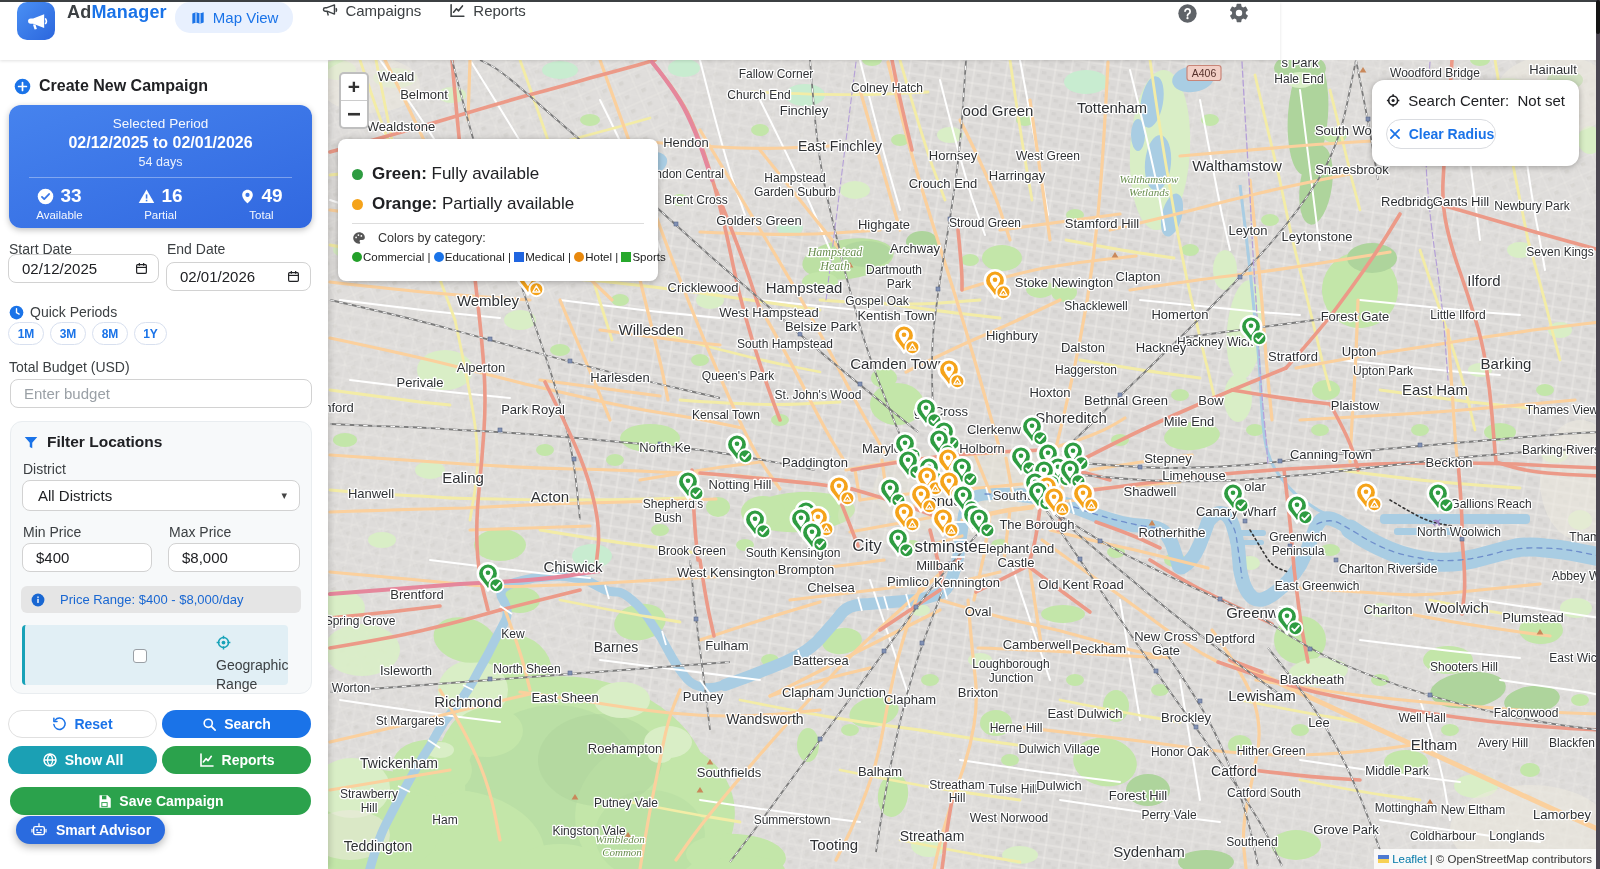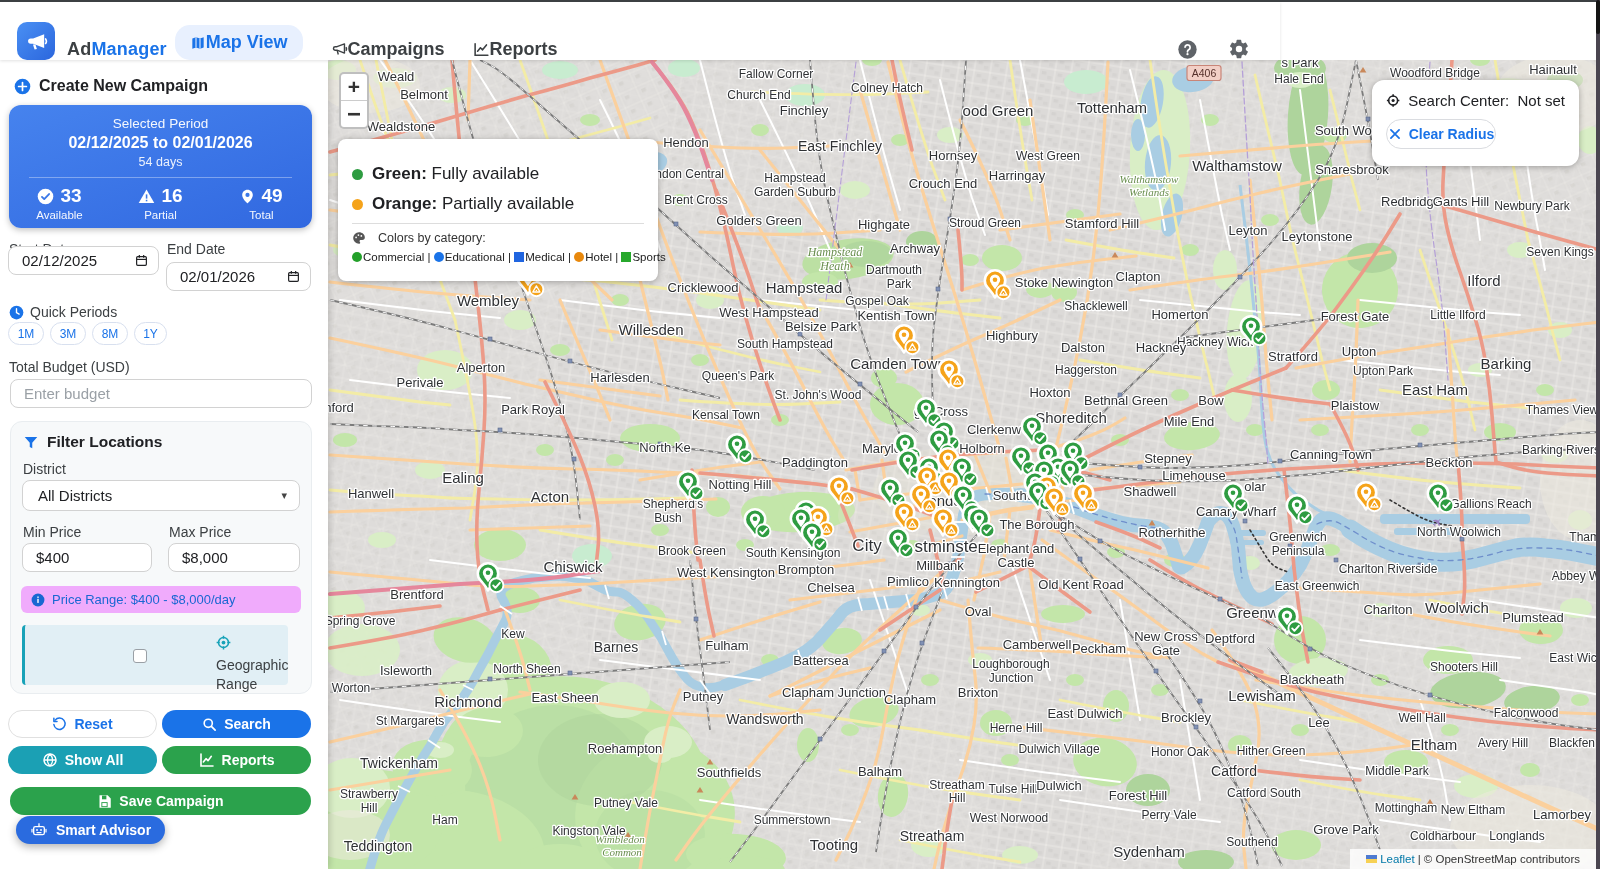--- a/index.html
+++ b/index.html
@@ -1,26 +1,26 @@
 <!DOCTYPE html>
 <html><head><meta charset="utf-8"><title>AdManager</title>
 <style>
 *{margin:0;padding:0;box-sizing:border-box}
 html,body{width:1600px;height:869px;overflow:hidden}
 body{font-family:"Liberation Sans",sans-serif;background:#fff;position:relative}
 #topline{position:absolute;left:0;top:0;width:1600px;height:2px;background:#3c4043;z-index:60}
 #scrollbar{position:absolute;right:0;top:0;width:4px;height:869px;background:#4a4550;z-index:60}
 #scrollbar .btn{position:absolute;top:0;left:0;width:4px;height:34px;background:#151515}
 header{position:absolute;left:0;top:2px;width:1280px;height:58px;background:#fff;z-index:50;
- box-shadow:0 1px 3px rgba(0,0,0,.12);display:flex;align-items:flex-end}
+ box-shadow:0 1px 3px rgba(0,0,0,.12);display:flex;align-items:flex-start}
 .logo{width:38px;height:38px;border-radius:10px;margin-left:17px;
  background:linear-gradient(135deg,#4a90f4,#2b66dd);display:flex;align-items:center;justify-content:center}
 .brand{font-size:18px;font-weight:bold;margin-left:12px;color:#3c4043;letter-spacing:.2px}
 .brand b{color:#1a73e8}
-.tab{display:flex;align-items:center;font-size:18px;font-weight:bold;color:#3c4043;margin-left:28px}
+.tab{display:flex;align-items:center;gap:7px;font-size:15px;font-weight:normal;color:#3c4043;margin-left:28px}
 .tab.active{margin-left:8px;background:#e8f0fe;color:#1a73e8;padding:7px 15px;border-radius:15px}
 .hicons{margin-left:auto;display:flex;align-items:center;gap:30px;margin-right:30px}
 #sidebar{position:absolute;left:0;top:60px;width:328px;height:809px;background:#fff;z-index:40;
  box-shadow:2px 0 6px rgba(0,0,0,.15)}
 #sidebar .abs{position:absolute}
 .sb-title{display:flex;align-items:center;gap:8px;font-size:16px;font-weight:bold;color:#202124}
 .pcard{background:linear-gradient(160deg,#4683ee,#3168e0);border-radius:12px;color:#fff;
  padding-top:11px;text-align:center;box-shadow:0 2px 6px rgba(0,0,0,.25)}
 .pcard .t1{font-size:13.5px;opacity:.95}
 .pcard .t2{font-size:16px;font-weight:bold;margin-top:3px}
@@ -28,28 +28,28 @@
 .pcard hr{border:none;border-top:1px solid rgba(255,255,255,.35);margin:8px 20px 7px}
 .stats{display:flex}
 .stats>div{flex:1}
 .stats .num{font-size:19px;font-weight:bold;display:flex;align-items:center;justify-content:center;gap:6px}
 .stats .lbl{font-size:11.5px;margin-top:2px;opacity:.95}
 .lab{font-size:14px;color:#3c4043}
 .input{height:29px;border:1px solid #d2d2d2;border-radius:8px;background:#fff;
  font-size:15px;color:#202124;padding:0 10px 0 13px;display:flex;align-items:center;justify-content:space-between}
 .input .ph{color:#9aa0a6}
 .pill{height:23px;border:1.5px solid #d8e0ef;border-radius:12px;background:#fff;
- color:#1a73e8;font-size:12px;font-weight:normal;display:inline-flex;align-items:center;justify-content:center;
+ color:#1a73e8;font-size:12px;font-weight:bold;display:inline-flex;align-items:center;justify-content:center;
  margin-right:6px;padding:0 1px}
 .fcard{background:#f7f9fa;border:1px solid #e9edf0;border-radius:12px}
 .ftitle{display:flex;align-items:center;gap:8px;font-size:15.5px;font-weight:bold;color:#202124}
 .select{height:31px;border:1px solid #d2d2d2;border-radius:8px;background:#fff;font-size:15px;color:#202124;
  padding:0 12px 0 15px;display:flex;align-items:center;justify-content:space-between}
-.inforow{background:#f0abfc;border-radius:6px;font-size:13px;color:#1967d2;
- display:flex;align-items:center;gap:7px;padding:0 10px}
+.inforow{background:#e5e5e5;border-radius:6px;font-size:13px;color:#1967d2;
+ display:flex;align-items:center;gap:15px;padding:0 10px}
 .georow{background:#e1eff5;border-left:3px solid #17a2b8;border-radius:4px}
 .cb{position:absolute;left:108px;top:24px;width:14px;height:14px;border:1.5px solid #9aa0a6;border-radius:3px;background:#fff}
 .geolab{position:absolute;left:191px;top:10px;font-size:14px;color:#3c4043;line-height:1.35}
 .btn{height:28px;border-radius:14px;font-size:14px;font-weight:bold;
  display:flex;align-items:center;justify-content:center;gap:7px}
 .b-reset{background:#fff;border:1px solid #e0e0e0;color:#1a73e8}
 .b-search{background:#1a73e8;color:#fff}
 .b-show{background:#1ba0b4;color:#fff}
 .b-rep{background:#2ba24c;color:#fff}
 .b-save{background:#2ba24c;color:#fff}
@@ -68,21 +68,21 @@
 .legend hr{border:none;border-top:1px solid #ddd;margin:9px 0 7px}
 .cats{font-size:11.5px;color:#222;margin-top:6px;white-space:nowrap}
 .cdot{width:10px;height:10px;border-radius:50%;display:inline-block;margin-right:1px;vertical-align:-1px}
 .csq{width:10px;height:10px;display:inline-block;margin-right:1px;vertical-align:-1px}
 .searchcard{position:absolute;right:21px;top:20px;width:207px;height:86px;background:#fff;border-radius:12px;
  box-shadow:0 1px 6px rgba(0,0,0,.3);z-index:20;padding:11px 14px}
 .searchcard .r1{display:flex;align-items:center;gap:8px;font-size:15px;color:#202124;white-space:nowrap}
 .clearbtn{margin-top:9px;width:110px;height:30px;border:1.5px solid #dadce0;border-radius:15px;
  display:flex;align-items:center;justify-content:center;gap:7px;font-size:14px;font-weight:bold;color:#1a73e8}
 .attrib{position:absolute;right:4px;bottom:0;height:20px;background:rgba(255,255,255,.8);z-index:20;
- font-size:11.5px;color:#333;display:flex;align-items:center;padding:0 16px;gap:3px}
+ font-size:11.5px;color:#333;display:flex;align-items:center;padding:0 4px;gap:3px}
 .attrib a{color:#0078a8}
 </style></head>
 <body>
 <div id="topline"></div>
 <header>
  <div class="logo">
       <svg width="23" height="23" viewBox="0 0 24 24">
         <path d="M20 4.5L8.5 8.8H6A2.8 2.8 0 0 0 3.2 11.6 2.8 2.8 0 0 0 6 14.4h2.5L20 18.7V4.5z" fill="#fff"></path>
         <path d="M8.3 15l1.7 5.4 2.4-.7-1.5-4.7" fill="#fff"></path>
         <path d="M21.5 9.3a4.2 4.2 0 0 1 0 4.8" stroke="#fff" stroke-width="1.7" fill="none" stroke-linecap="round"></path>
@@ -154,21 +154,21 @@
           <div class="num"><svg width="15" height="17" viewBox="0 0 24 24">
               <path d="M12 1C7 1 3.5 4.8 3.5 9.5c0 5.4 6 11.2 7.8 13 .4.4 1 .4 1.4 0 1.8-1.8 7.8-7.6 7.8-13C20.5 4.8 17 1 12 1z" fill="#fff"></path>
               <circle cx="12" cy="9.5" r="3.4" fill="#3a78e8"></circle>
             </svg>49</div>
           <div class="lbl">Total</div>
         </div>
    </div>
  </div>
  <div class="abs lab" style="left:9px;top:181px">Start Date</div>
  <div class="abs lab" style="left:167px;top:181px">End Date</div>
- <div class="abs input" style="left:8px;top:186px;width:151px">
+ <div class="abs input" style="left:8px;top:194px;width:151px">
       <span>02/12/2025</span>
       <svg width="13" height="13" viewBox="0 0 24 24">
         <rect x="3" y="5" width="18" height="16" rx="2" fill="none" stroke="#202124" stroke-width="2.2"></rect>
         <path d="M3 10h18" stroke="#202124" stroke-width="2.2"></path>
         <path d="M8 2v5M16 2v5" stroke="#202124" stroke-width="2.2"></path>
       </svg>
     </div>
  <div class="abs input" style="left:166px;top:202px;width:145px">
       <span>02/01/2026</span>
       <svg width="13" height="13" viewBox="0 0 24 24">

